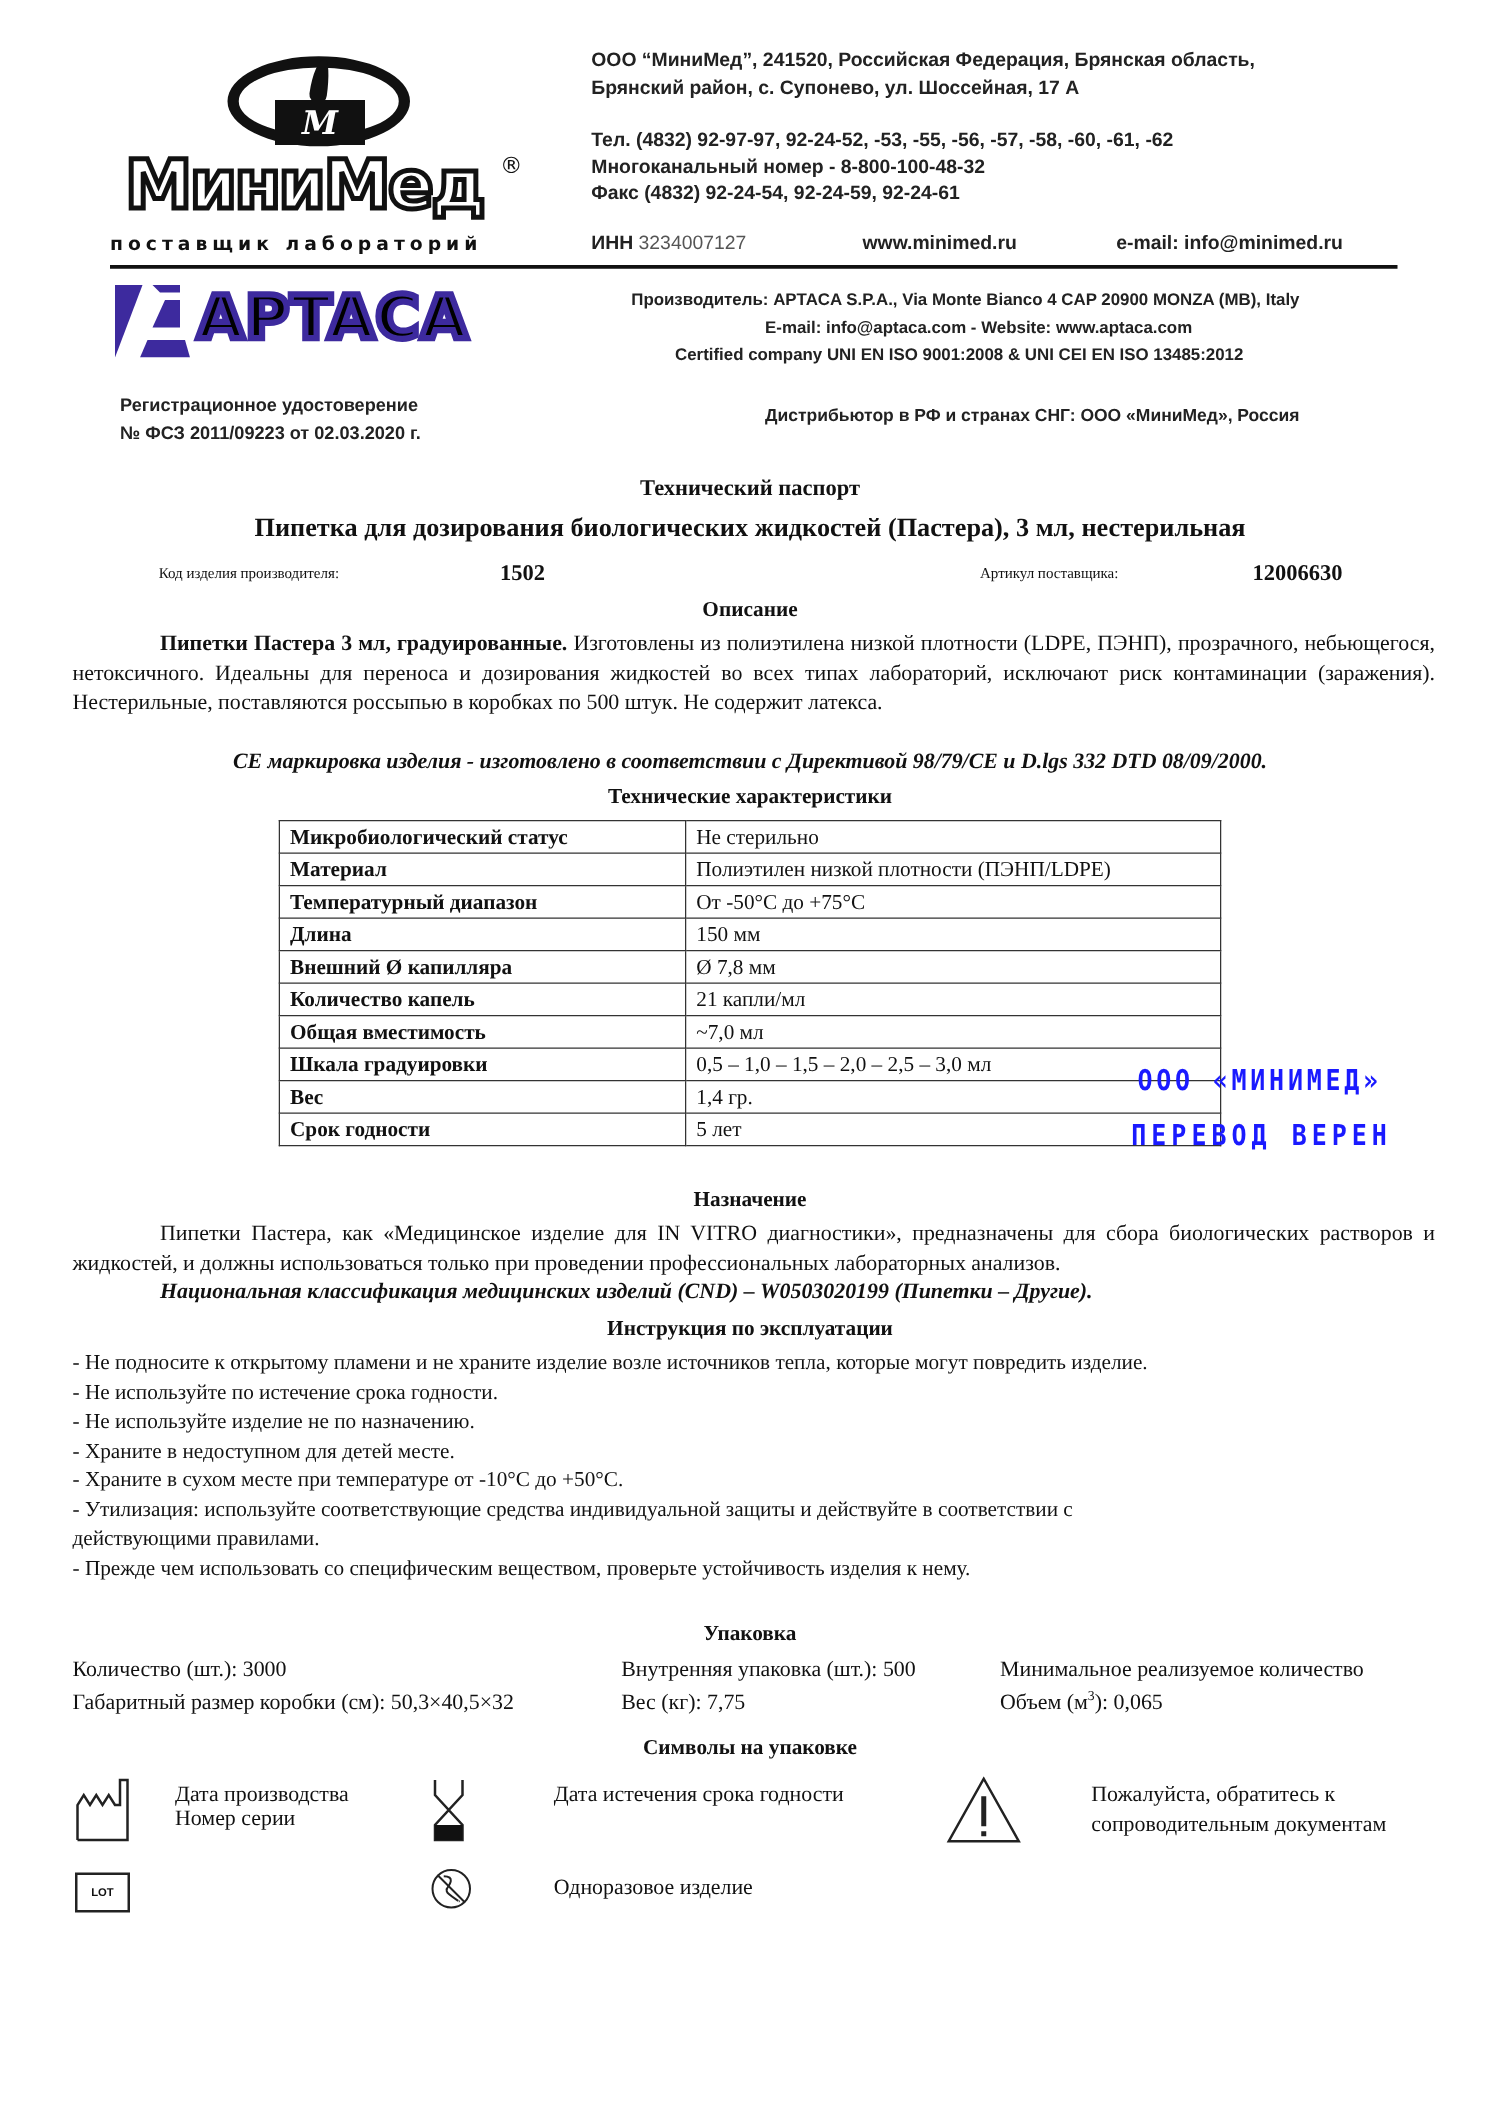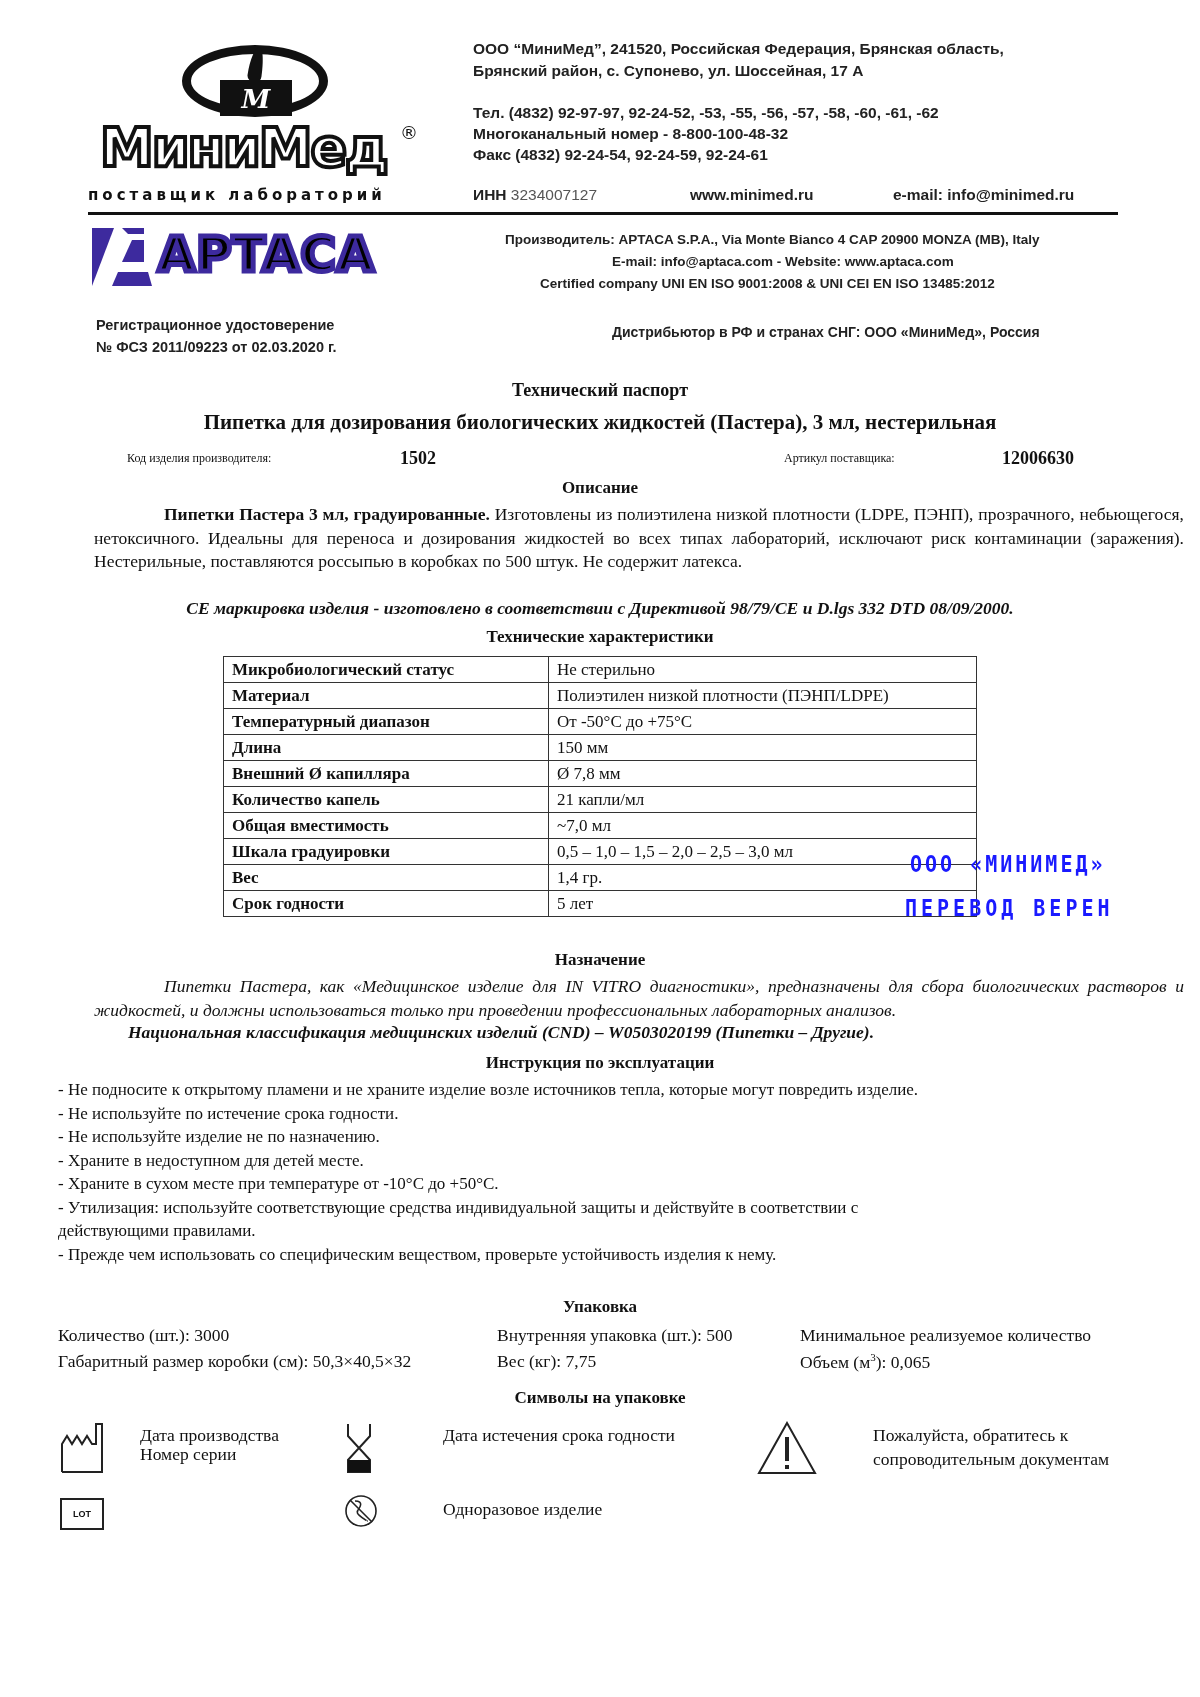--- a/index.html
+++ b/index.html
@@ -18,21 +18,21 @@
   .aptaca-mark { position: absolute; left: 92px; top: 228px; width: 62px; height: 58px; }
   .aptaca-word { position: absolute; left: 158px; top: 216px; font-family: "DejaVu Sans", sans-serif; font-weight: bold; font-size: 48px; line-height: 76px; color: #000000; -webkit-text-stroke: 5px #3d2a9e; letter-spacing: 1px; text-align: center; }
   .aptaca-info { position: absolute; font-family: "Liberation Sans", sans-serif; font-weight: bold; font-size: 13.5px; color: #222; white-space: nowrap; }
   .reg-cert { position: absolute; left: 96px; font-family: "Liberation Sans", sans-serif; font-weight: bold; font-size: 14.5px; color: #222; white-space: nowrap; }
   
   .center { position: absolute; left: 0; width: 1200px; text-align: center; }
   .h-title { font-weight: bold; font-size: 18px; }
   .h-product { font-weight: bold; font-size: 21px; }
   .h-sec { font-weight: bold; font-size: 17px; }
   .txt { font-size: 12px; line-height: 23px; }
-  .para { position: absolute; left: 58px; width: 1090px; font-size: 17.5px; line-height: 23.5px; text-align: justify; margin-left: 36px; }
+  .para { position: absolute; left: 58px; width: 1090px; font-size: 17.5px; line-height: 23.5px; text-align: justify; }
   .para .indent { display: inline-block; width: 70px; }
   .bi { font-weight: bold; font-style: italic; }
   table.spec { position: absolute; left: 223px; top: 656px; width: 754px; border-collapse: collapse; font-size: 17px; }
   table.spec td { border: 1.5px solid #333; height: 25px; padding: 0 8px; line-height: 25px; white-space: nowrap; }
   table.spec td.k { width: 308px; font-weight: bold; }
   .stamp { position: absolute; font-family: "DejaVu Sans Mono", monospace; font-weight: bold; font-size: 20px; color: #1a1aff; letter-spacing: 3px; white-space: nowrap; transform: scaleY(1.15); }
   .instr { position: absolute; left: 58px; width: 1090px; font-size: 17px; line-height: 23.5px; }
   .instr div { white-space: nowrap; }
   .pack { position: absolute; font-size: 17.5px; white-space: nowrap; }
   .sym-label { position: absolute; font-size: 17.5px; line-height: 24px; }
@@ -146,21 +146,21 @@
       </tr>
   </tbody>
 </table>
 
 <div>
   <div class="stamp" style="left:910px; top:852px;">ООО «МИНИМЕД»</div>
   <div class="stamp" style="left:905px; top:896px; letter-spacing:4px;">ПЕРЕВОД ВЕРЕН</div>
 </div>
 
 <div class="center h-sec" style="top:950px;">Назначение</div>
-<div class="para" style="top:975px;font-style:italic;"><span class="indent"></span><span>Пипетки Пастера, как «Медицинское изделие для IN VITRO диагностики», предназначены для сбора биологических растворов и жидкостей, и должны использоваться только при проведении профессиональных лабораторных анализов.</span></div>
+<div class="para" style="top:975px;"><span class="indent"></span><span>Пипетки Пастера, как «Медицинское изделие для IN VITRO диагностики», предназначены для сбора биологических растворов и жидкостей, и должны использоваться только при проведении профессиональных лабораторных анализов.</span></div>
 <div class="abs bi" style="left:128px; top:1022px; font-size:17.5px;">Национальная классификация медицинских изделий (CND) – W0503020199 (Пипетки – Другие).</div>
 
 <div class="center h-sec" style="top:1053px;">Инструкция по эксплуатации</div>
 <div class="instr" style="top:1078px;">
   <div>- Не подносите к открытому пламени и не храните изделие возле источников тепла, которые могут повредить изделие.</div>
   <div>- Не используйте по истечение срока годности.</div>
   <div>- Не используйте изделие не по назначению.</div>
   <div>- Храните в недоступном для детей месте.</div>
   <div>- Храните в сухом месте при температуре от -10°C до +50°C.</div>
   <div>- Утилизация: используйте соответствующие средства индивидуальной защиты и действуйте в соответствии с</div>

